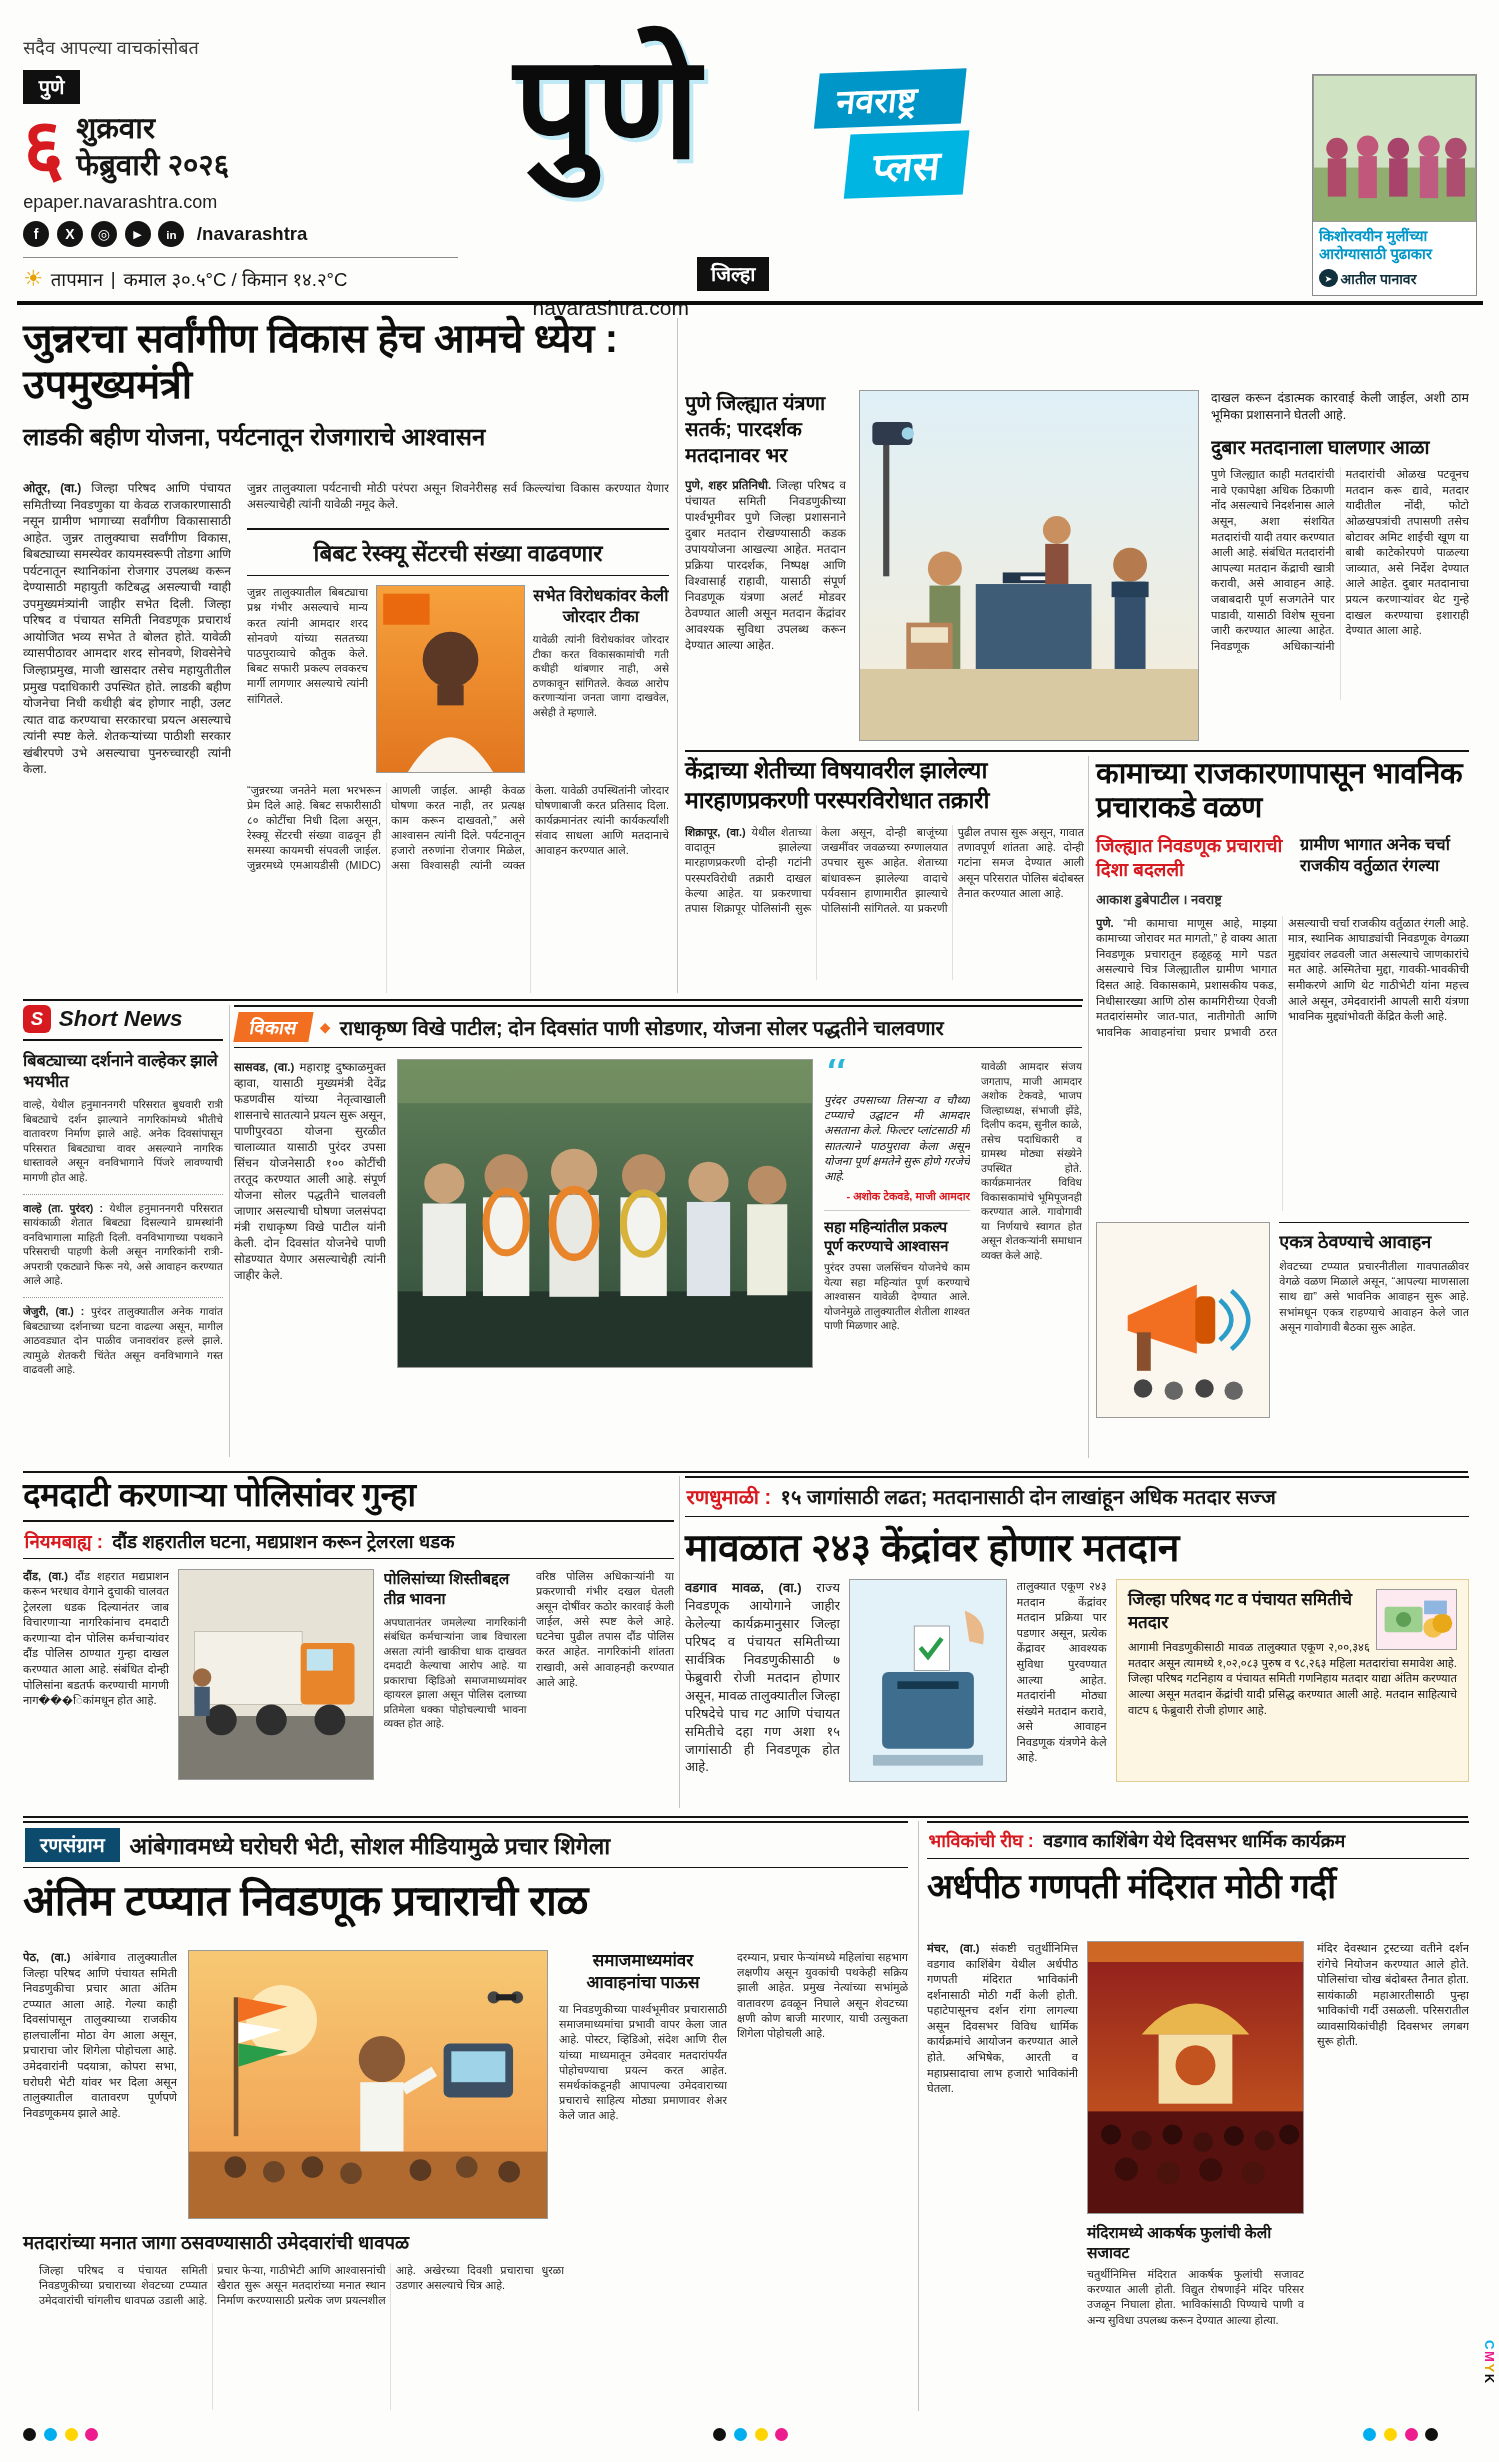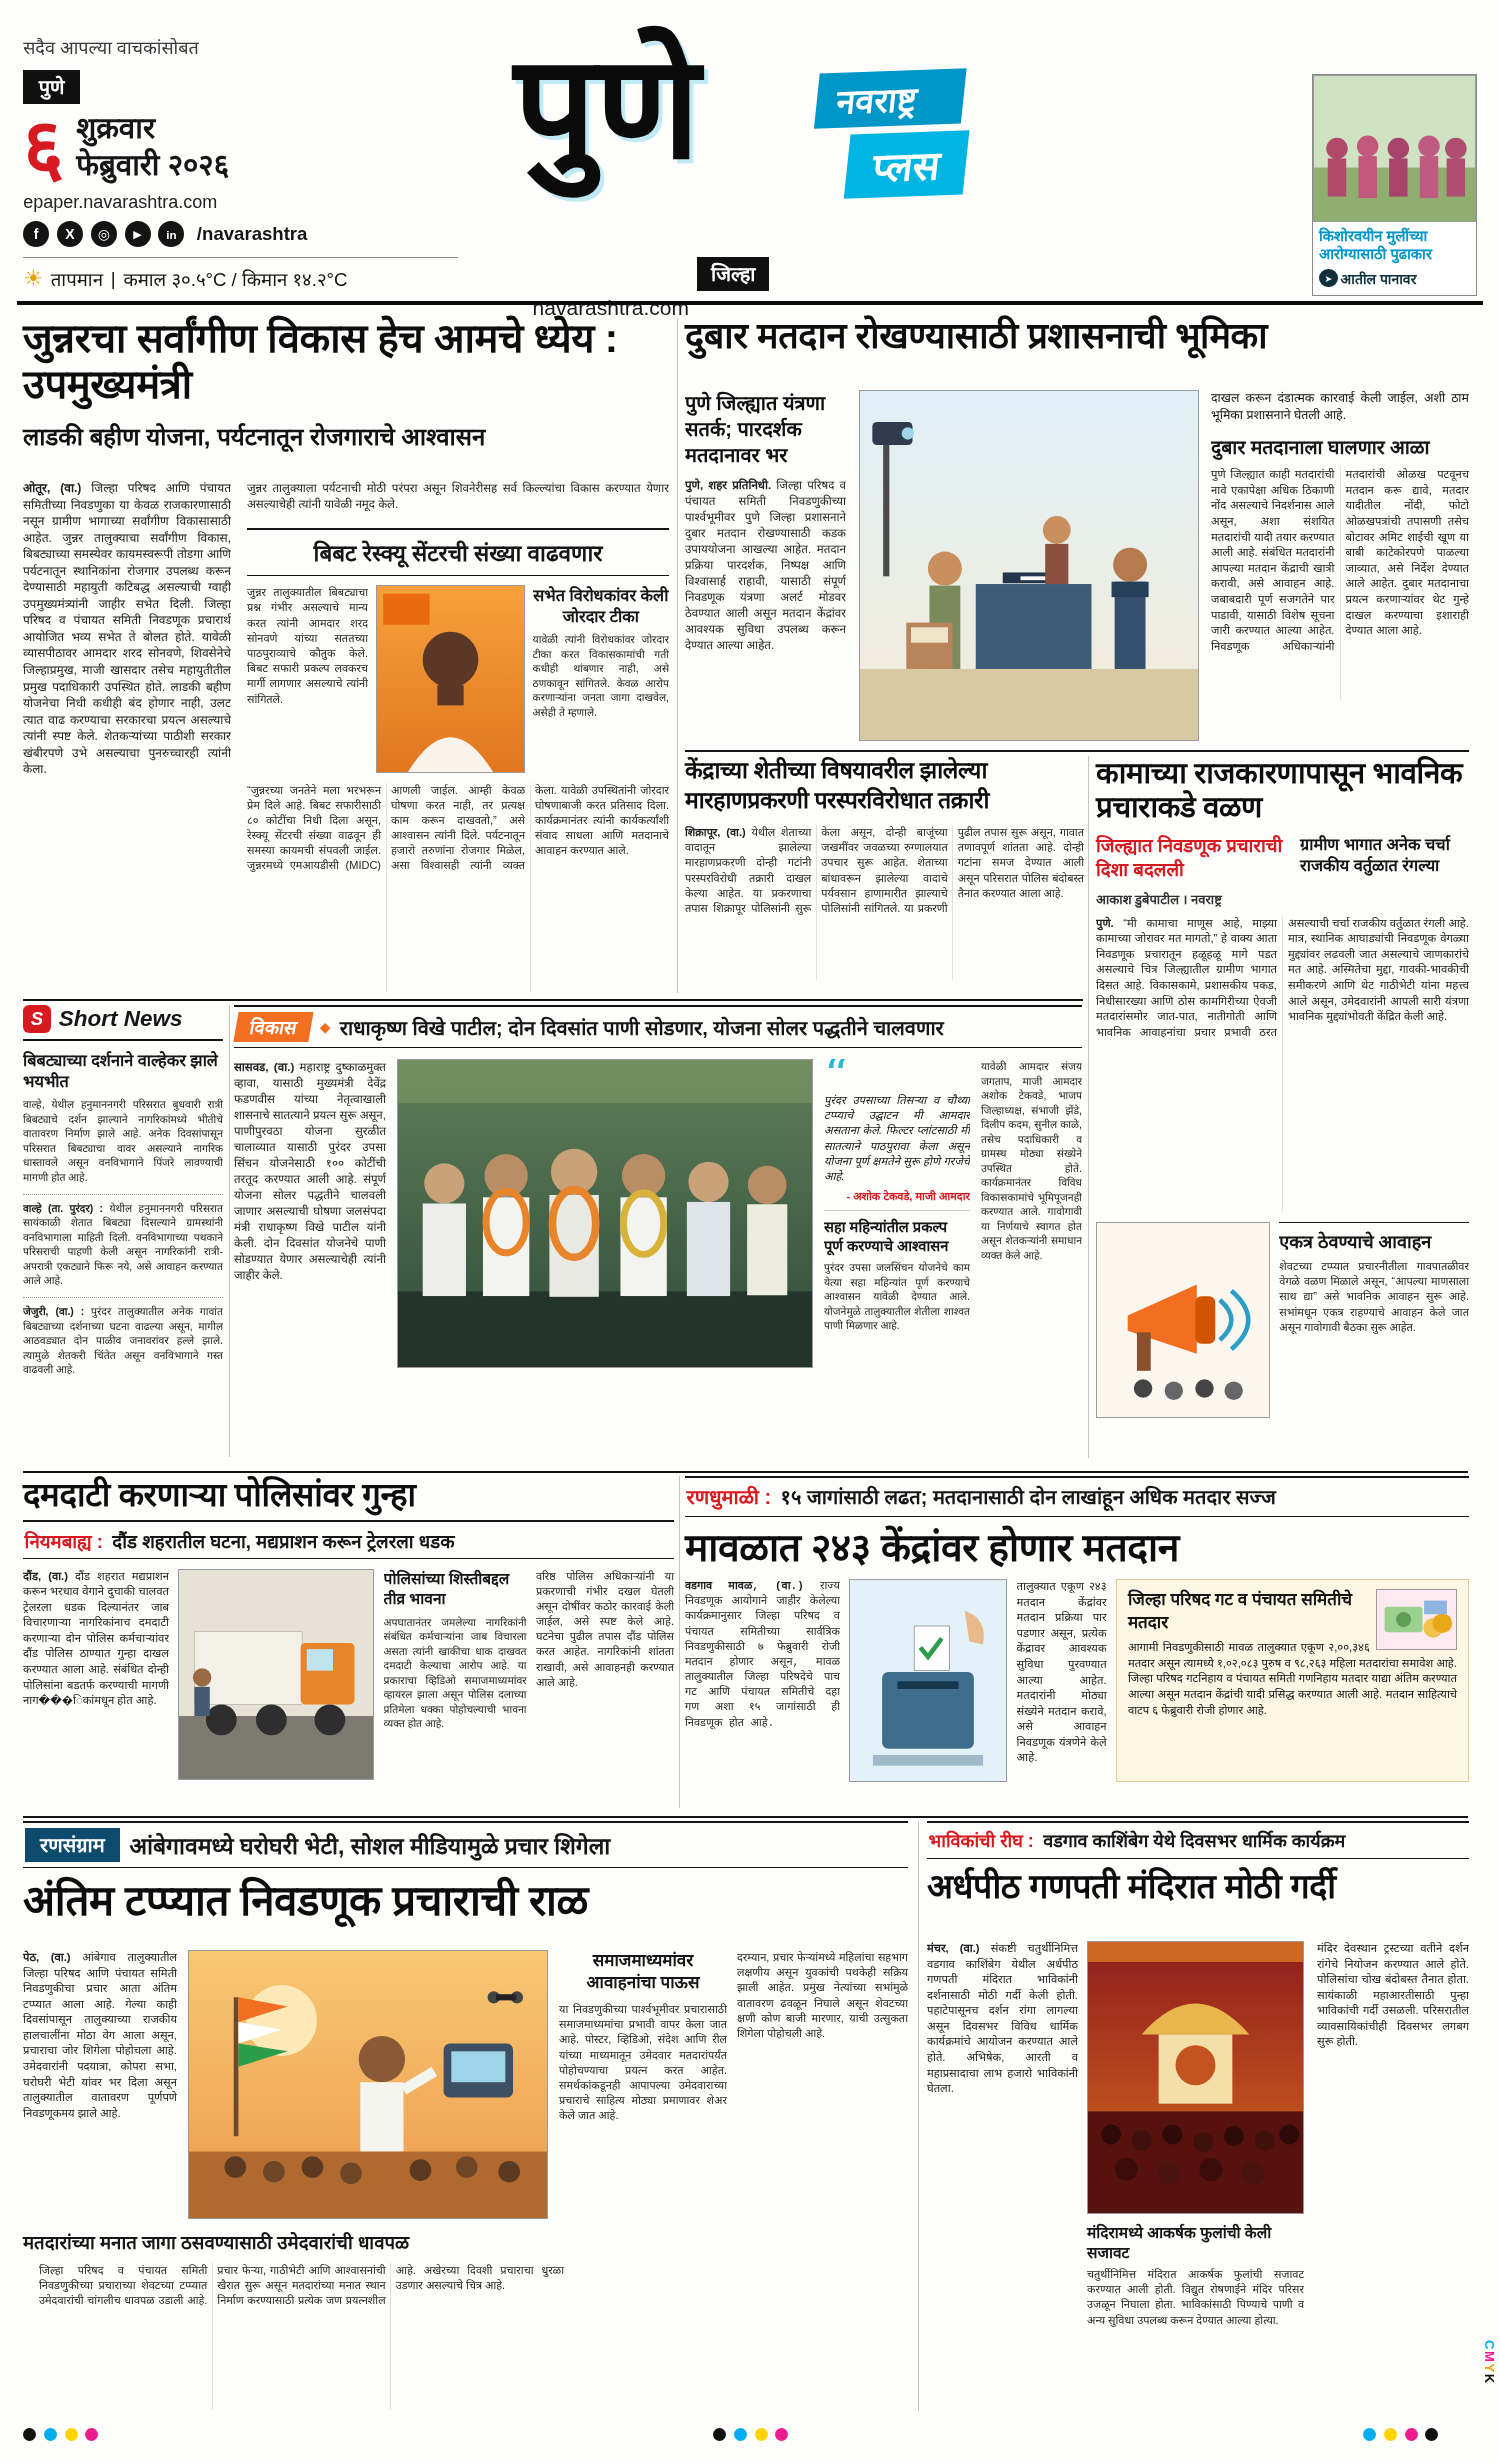--- a/index.html
+++ b/index.html
@@ -135,21 +135,21 @@
   .dm-c3 { width:143px; overflow:hidden; }
   .dm-sub { font-weight:bold; font-size:15.5px; line-height:1.3; }
   .dm-c3 .btxt { margin-top:6.2px; font-size:10.5px; }
   .dm-c4 { flex:1; font-size:11px; }
 
   
   #art-maval { left:685px; top:1476px; width:784px; height:334px; }
   .mv-kicker { font-size:20px; }
   .mv-hl { font-size:39px; margin-top:7.8px; }
   .mv-row { display:flex; gap:9.3px; margin-top:9.3px; height:203px; }
-  .mv-c1 { width:155px; font-size:11px;font-family:Liberation Mono, monospace; }
+  .mv-c1 { width:155px; font-size:13px; }
   .mv-illus { width:158px; }
   .mv-c2 { width:90px; font-size:11.3px; }
   .mv-box { flex:1; background:#fdf6e3; border:0.8px solid #e0cb92; padding:9.3px 11px; overflow:hidden; }
   .mv-box-title { font-weight:bold; font-size:17px; line-height:1.3; }
   .mv-box-body { font-size:11.3px; margin-top:6.2px; text-align:justify; line-height:1.4; }
   .mv-thumb { float:right; width:81px; height:61px; margin:0 0 4.7px 6.2px; }
 
   
   #art-antim { left:23px; top:1821px; width:885px; height:592px; }
   .an-banner { font-size:23px; }
@@ -281,21 +281,20 @@
         <div class="jbx-c2">
           <div class="jbx-note-hl">सभेत विरोधकांवर केली जोरदार टीका</div>
           <p class="btxt jbx-note">यावेळी त्यांनी विरोधकांवर जोरदार टीका करत विकासकामांची गती कधीही थांबणार नाही, असे ठणकावून सांगितले. केवळ आरोप करणाऱ्यांना जनता जागा दाखवेल, असेही ते म्हणाले.</p>
         </div>
       </div>
       <p class="btxt cols3 jbx-quote">“जुन्नरच्या जनतेने मला भरभरून प्रेम दिले आहे. बिबट सफारीसाठी ८० कोटींचा निधी दिला असून, रेस्क्यू सेंटरची संख्या वाढवून ही समस्या कायमची संपवली जाईल. जुन्नरमध्ये एमआयडीसी (MIDC) आणली जाईल. आम्ही केवळ घोषणा करत नाही, तर प्रत्यक्ष काम करून दाखवतो,” असे आश्वासन त्यांनी दिले. पर्यटनातून हजारो तरुणांना रोजगार मिळेल, असा विश्वासही त्यांनी व्यक्त केला. यावेळी उपस्थितांनी जोरदार घोषणाबाजी करत प्रतिसाद दिला. कार्यक्रमानंतर त्यांनी कार्यकर्त्यांशी संवाद साधला आणि मतदानाचे आवाहन करण्यात आले.</p>
     </div>
   </section>
 
   <section class="art" id="art-dubar">
-    <h1 class="hl db-hl">दुबार मतदान रोखण्यासाठी प्रशासनाची भूमिका</h1>
     <div class="db-left">
       <div class="db-lead">पुणे जिल्ह्यात यंत्रणा सतर्क; पारदर्शक मतदानावर भर</div>
       <p class="btxt"><b class="dl">पुणे, शहर प्रतिनिधी.</b> <span>जिल्हा परिषद व पंचायत समिती निवडणुकीच्या पार्श्वभूमीवर पुणे जिल्हा प्रशासनाने दुबार मतदान रोखण्यासाठी कडक उपाययोजना आखल्या आहेत. मतदान प्रक्रिया पारदर्शक, निष्पक्ष आणि विश्वासार्ह राहावी, यासाठी संपूर्ण निवडणूक यंत्रणा अलर्ट मोडवर ठेवण्यात आली असून मतदान केंद्रांवर आवश्यक सुविधा उपलब्ध करून देण्यात आल्या आहेत.</span></p>
     </div>
     <div class="db-cartoon photo">
       <svg viewBox="0 0 438 452" preserveAspectRatio="none">
         <defs>
             <linearGradient id="g2" x1="0" y1="0" x2="0" y2="1">
           <stop offset="0" stop-color="#dff0f7"></stop>
               <stop offset="1" stop-color="#f5ecd8"></stop>

